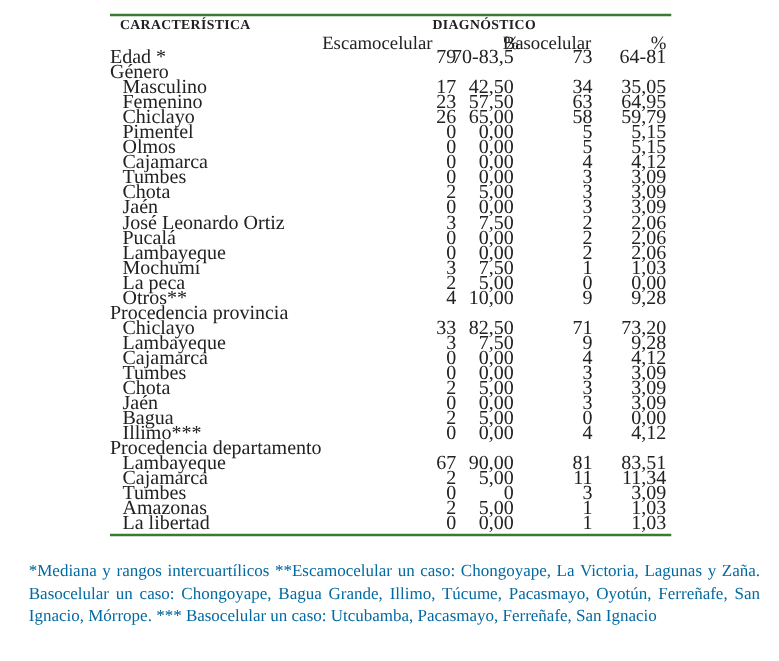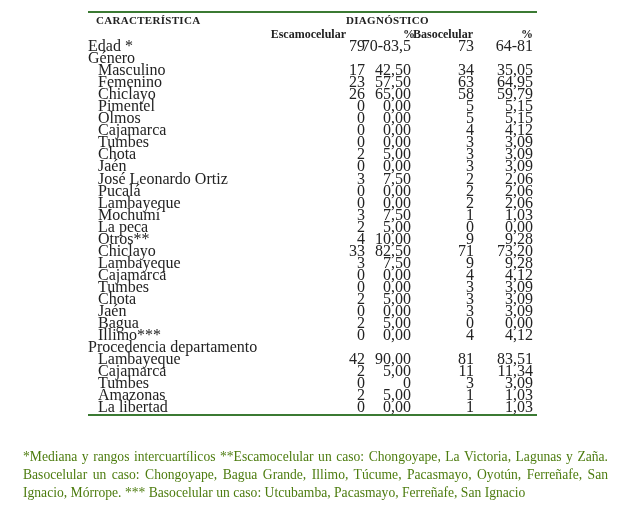--- a/index.html
+++ b/index.html
@@ -39,22 +39,22 @@
       top: 1px;
     }
     .hdr1 .c-diag {
       position: absolute;
       left: 258px;
       top: 1px;
     }
     .hdr2 {
       position: relative;
       height: 13px;
-      font-size: 12px;
-      font-weight: bold;
+      font-size: 15px;
+      font-weight: normal;
     }
     .hdr2 span { position: absolute; top: 0; }
     .hdr2 .h-esc { right: 191px; }
     .hdr2 .h-p1 { right: 122px; }
     .hdr2 .h-bas { right: 64px; }
     .hdr2 .h-p2 { right: 4px; }
 
     .rows { position: relative; }
     .row {
       position: relative;
@@ -72,21 +72,21 @@
     .row .v4 { right: 4px; }
 
     .footnote {
       position: absolute;
       left: 23px;
       top: 448px;
       width: 585px;
       font-size: 13.6px;
       line-height: 18px;
       text-align: justify;
-      color: #4d7c0f;
+      color: #0369a1;
     }
   </style>
 </head>
 <body>
 
 <div class="table-wrap">
   <div class="rule"></div>
   <div class="hdr1">
     <span class="c-char">CARACTERÍSTICA</span>
     <span class="c-diag">DIAGNÓSTICO</span>
@@ -210,20 +210,27 @@
         <span class="v v3">0</span>
         <span class="v v4">0,00</span>
       </div>
       <div class="row sub">
         <span class="lbl">Otros**</span>
         <span class="v v1">4</span>
         <span class="v v2">10,00</span>
         <span class="v v3">9</span>
         <span class="v v4">9,28</span>
       </div>
+      <div class="row">
+        <span class="lbl">Procedencia provincia</span>
+        <span class="v v1"></span>
+        <span class="v v2"></span>
+        <span class="v v3"></span>
+        <span class="v v4"></span>
+      </div>
       <div class="row sub">
         <span class="lbl">Chiclayo</span>
         <span class="v v1">33</span>
         <span class="v v2">82,50</span>
         <span class="v v3">71</span>
         <span class="v v4">73,20</span>
       </div>
       <div class="row sub">
         <span class="lbl">Lambayeque</span>
         <span class="v v1">3</span>
@@ -275,21 +282,21 @@
       </div>
       <div class="row">
         <span class="lbl">Procedencia departamento</span>
         <span class="v v1"></span>
         <span class="v v2"></span>
         <span class="v v3"></span>
         <span class="v v4"></span>
       </div>
       <div class="row sub">
         <span class="lbl">Lambayeque</span>
-        <span class="v v1">42</span>
+        <span class="v v1">67</span>
         <span class="v v2">90,00</span>
         <span class="v v3">81</span>
         <span class="v v4">83,51</span>
       </div>
       <div class="row sub">
         <span class="lbl">Cajamarca</span>
         <span class="v v1">2</span>
         <span class="v v2">5,00</span>
         <span class="v v3">11</span>
         <span class="v v4">11,34</span>

